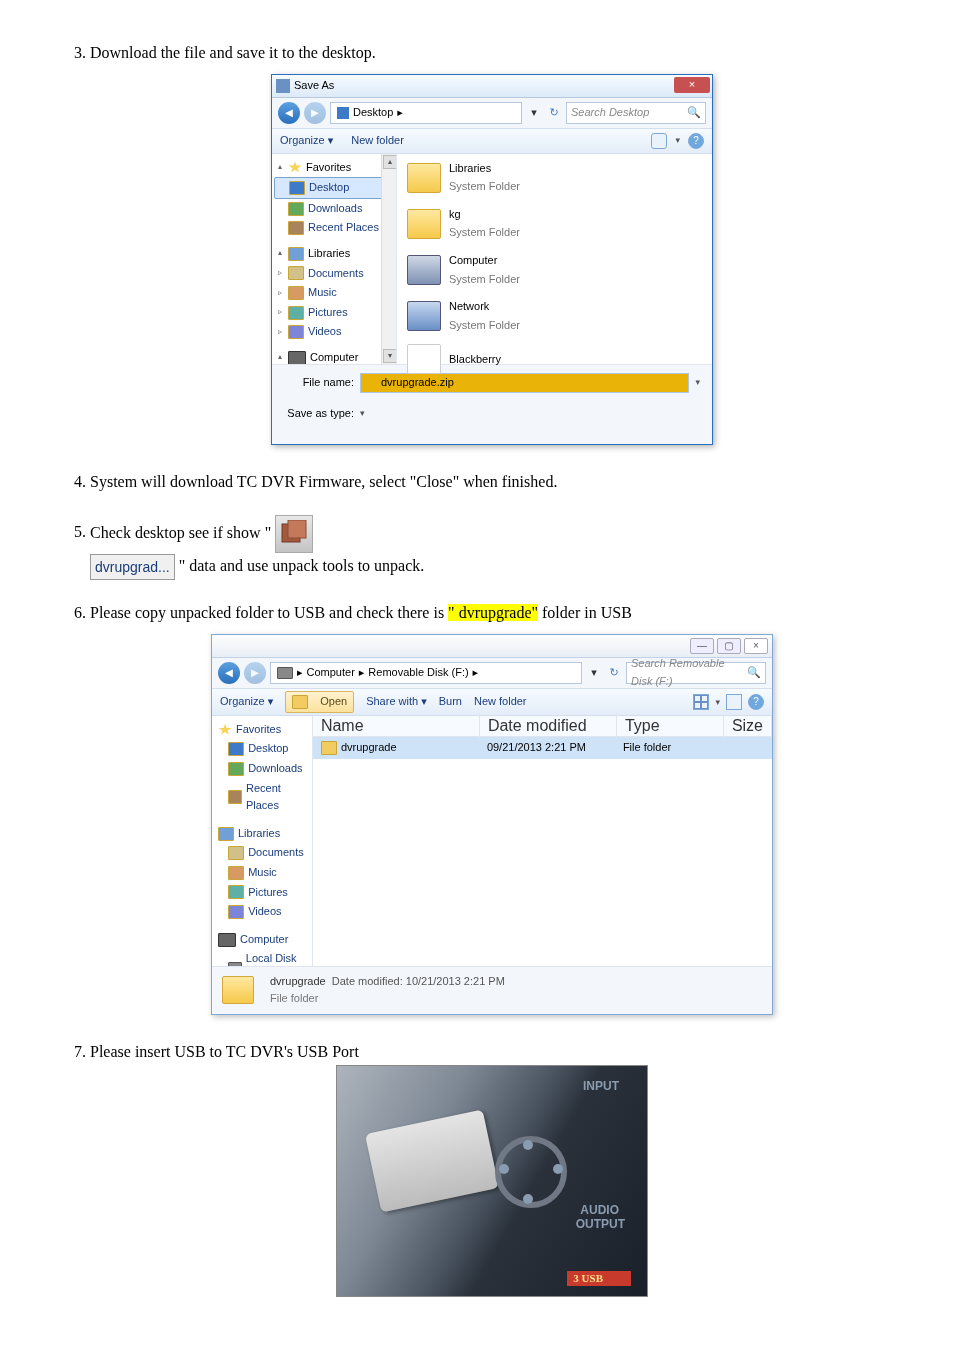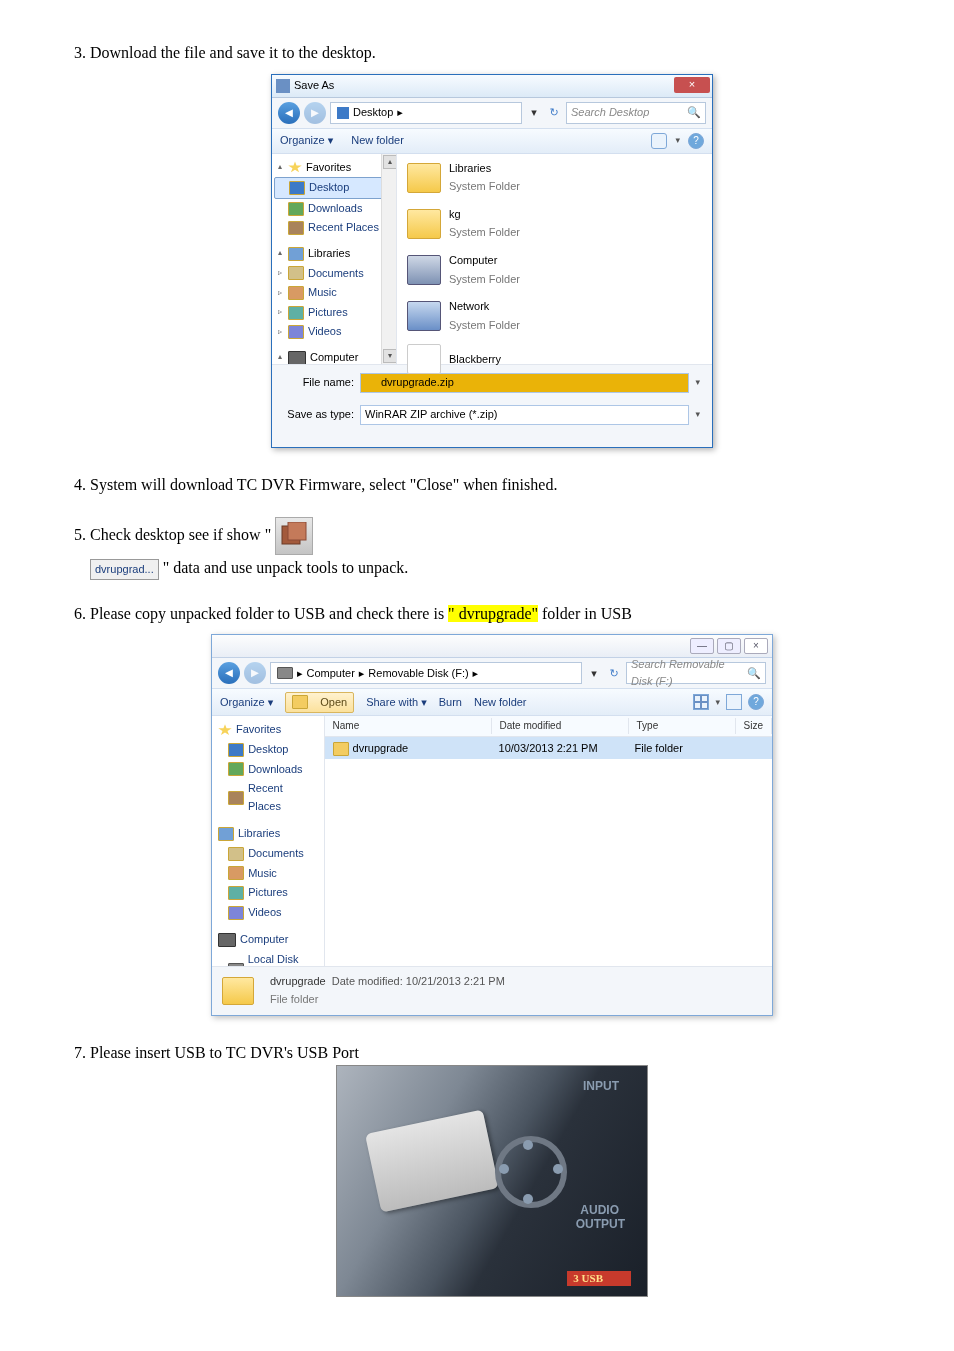--- a/index.html
+++ b/index.html
@@ -32,21 +32,21 @@
     border: 1px solid #aaa;
     position: relative;
   }
   .inline-icon svg { position:absolute; top:4px; left:4px; }
   .inline-chip {
     display: inline-block;
     vertical-align: middle;
     padding: 1px 4px;
     border: 1px solid #999;
     background: #f0f0f0;
-    font-size: 11px;
+    font-size: 14px;
     color: #1a3d7c;
     font-family: Tahoma, sans-serif;
   }
 
   
   .win-dialog {
     width: 440px;
     margin: 8px auto 24px;
     border: 1px solid #2a6fbb;
     box-shadow: 2px 2px 6px rgba(0,0,0,.3);
@@ -203,21 +203,21 @@
   .ex-toolbar .tb { color:#1a3d7c; }
   .ex-toolbar .trr { margin-left:auto;display:flex;gap:6px;align-items:center; }
   .small-grid { width:14px;height:14px;border:1px solid #7ea8d8;background:#eaf3fc;display:flex;flex-wrap:wrap; }
   .small-grid i { width:5px;height:5px;border:1px solid #6a90c4;margin:0; }
   .pvw { width:14px;height:14px;border:1px solid #7ea8d8;background:#eaf3fc; }
   .ex-body { display:flex;height:250px; }
   .ex-nav { width:130px;border-right:1px solid #e1e6ee;padding:4px 4px;overflow:hidden; }
   .ex-nav .grp { margin-bottom:8px; }
   .ex-nav .ni { display:flex;align-items:center;gap:4px;padding:1px 2px;color:#1a3d7c; }
   .ex-content { flex:1; }
-  .ex-cols { display:flex;background:#f7fbff;border-bottom:1px solid #e1e6ee;height:20px;align-items:center;font-size:10px;color:#333; }
+  .ex-cols { display:flex;background:#f7fbff;border-bottom:1px solid #e1e6ee;height:20px;align-items:center;font-size:16px;color:#333; }
   .ex-cols div { padding:0 8px;border-right:1px solid #e1e6ee; }
   .c-name{width:150px;} .c-date{width:120px;} .c-type{width:90px;} .c-size{flex:1;}
   .ex-row { display:flex;align-items:center;height:22px;font-size:11px; }
   .ex-row div { padding:0 8px; }
   .ex-row.sel { background:#cfe3f8; }
   .fico { width:14px;height:12px;background:#f3cc61;border:1px solid #caa637;border-radius:1px;display:inline-block;margin-right:4px;vertical-align:middle; }
   .ex-status {
     border-top:1px solid #e1e6ee;background:#f3f6fa;
     display:flex;align-items:center;gap:16px;padding:6px 10px;color:#333;
   }
@@ -393,23 +393,20 @@
       </div>
     </div>
     <div class="bottom">
       <div class="frow">
         <label>File name:</label>
         <div class="inp"><span>dvrupgrade.zip</span></div>
         <span class="dd">▾</span>
       </div>
       <div class="frow">
         <label>Save as type:</label>
-        <div class="combo">
-          <span>WinRAR ZIP archive (*.zip)</span>
-        </div>
         <span class="dd">▾</span>
       </div>
     </div>
   </div>
 </li>
 
 <li>
   <span>System will download TC DVR Firmware, select "Close" when finished.</span>
 </li>
 
@@ -509,21 +506,21 @@
       </div>
       <div class="ex-content">
         <div class="ex-cols">
           <div class="c-name">Name</div>
           <div class="c-date">Date modified</div>
           <div class="c-type">Type</div>
           <div class="c-size">Size</div>
         </div>
         <div class="ex-row sel">
           <div class="c-name"><span class="fico"></span><span>dvrupgrade</span></div>
-          <div class="c-date">10/03/2013 2:21 PM</div>
+          <div class="c-date">09/21/2013 2:21 PM</div>
           <div class="c-type">File folder</div>
           <div class="c-size"></div>
         </div>
       </div>
     </div>
     <div class="ex-status">
       <div class="sico"></div>
       <div>
         <span style="font-weight:normal">dvrupgrade</span>
         &nbsp;<span style="color:#555">Date modified: 10/21/2013 2:21 PM</span>

